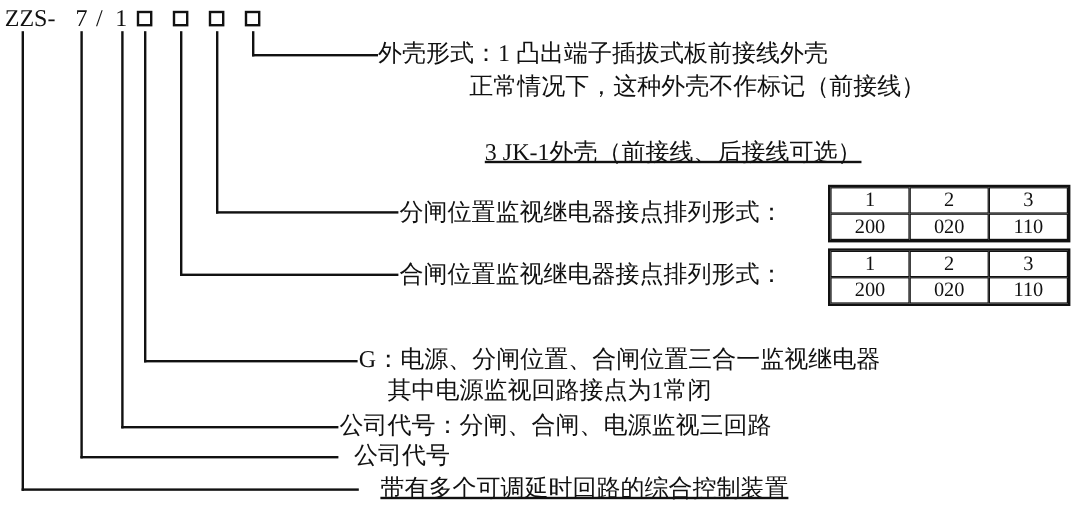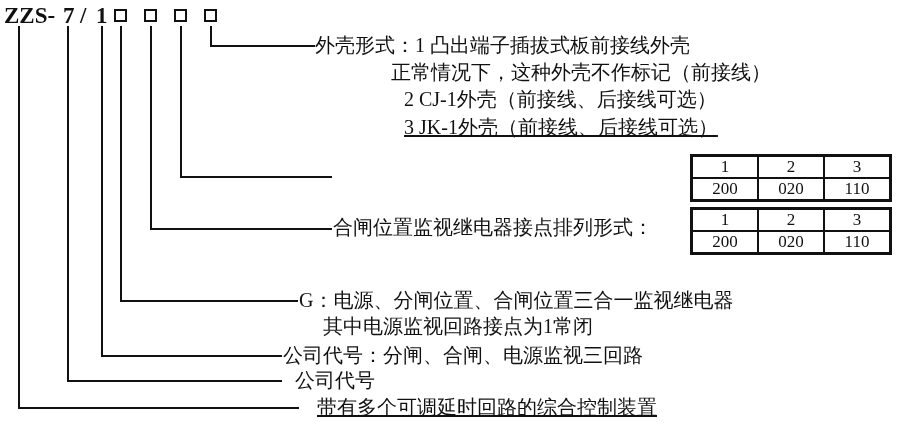--- a/index.html
+++ b/index.html
@@ -13,23 +13,23 @@
     overflow: hidden;
   }
   .txt {
     position: absolute;
     font-size: 20px;
     line-height: 24px;
     white-space: nowrap;
   }
   .code {
     position: absolute;
-    font-size: 23px;
+    font-size: 20px;
     line-height: 26px;
-    font-weight: 700;
+    font-weight: 400;
     white-space: nowrap;
   }
   .box {
     position: absolute;
     width: 9px;
     height: 9px;
     border: 2px solid #111111;
     background: #ffffff;
   }
   .connector {
@@ -70,33 +70,33 @@
   <div class="connector" style="left:210px; top:26px; width:103px; height:19px;"></div>
   <div class="connector" style="left:180px; top:26px; width:150px; height:150px;"></div>
   <div class="connector" style="left:150px; top:26px; width:180px; height:202px;"></div>
   <div class="connector" style="left:120px; top:26px; width:176px; height:274px;"></div>
   <div class="connector" style="left:101px; top:26px; width:179px; height:329px;"></div>
   <div class="connector" style="left:67px;  top:26px; width:213px; height:354px;"></div>
   <div class="connector" style="left:18px;  top:26px; width:279px; height:381px;"></div>
 
   <span class="txt" style="left:315px; top:33px;">外壳形式：1  凸出端子插拔式板前接线外壳</span>
   <span class="txt" style="left:391px; top:60px;">正常情况下，这种外壳不作标记（前接线）</span>
-  <span class="txt" style="left:404px; top:87px;">2  CJ-1外壳（前接线、后接线可选）</span>
   <span class="txt" style="left:404px; top:115px;text-decoration:underline;">3  JK-1外壳（前接线、后接线可选）</span>
 
+  <span class="txt" style="left:333px; top:165px;">分闸位置监视继电器接点排列形式：</span>
   <div class="rel-table" style="left:690px; top:154px;">
     <div class="cell">1</div>
     <div class="cell">2</div>
     <div class="cell">3</div>
     <div class="cell">200</div>
     <div class="cell">020</div>
     <div class="cell">110</div>
   </div>
 
-  <span class="txt" style="left:333px; top:217px;font-family:Liberation Mono, monospace;">合闸位置监视继电器接点排列形式：</span>
+  <span class="txt" style="left:333px; top:217px;">合闸位置监视继电器接点排列形式：</span>
   <div class="rel-table" style="left:690px; top:207px;">
     <div class="cell">1</div>
     <div class="cell">2</div>
     <div class="cell">3</div>
     <div class="cell">200</div>
     <div class="cell">020</div>
     <div class="cell">110</div>
   </div>
 
   <span class="txt" style="left:299px; top:288px;">G：电源、分闸位置、合闸位置三合一监视继电器</span>

